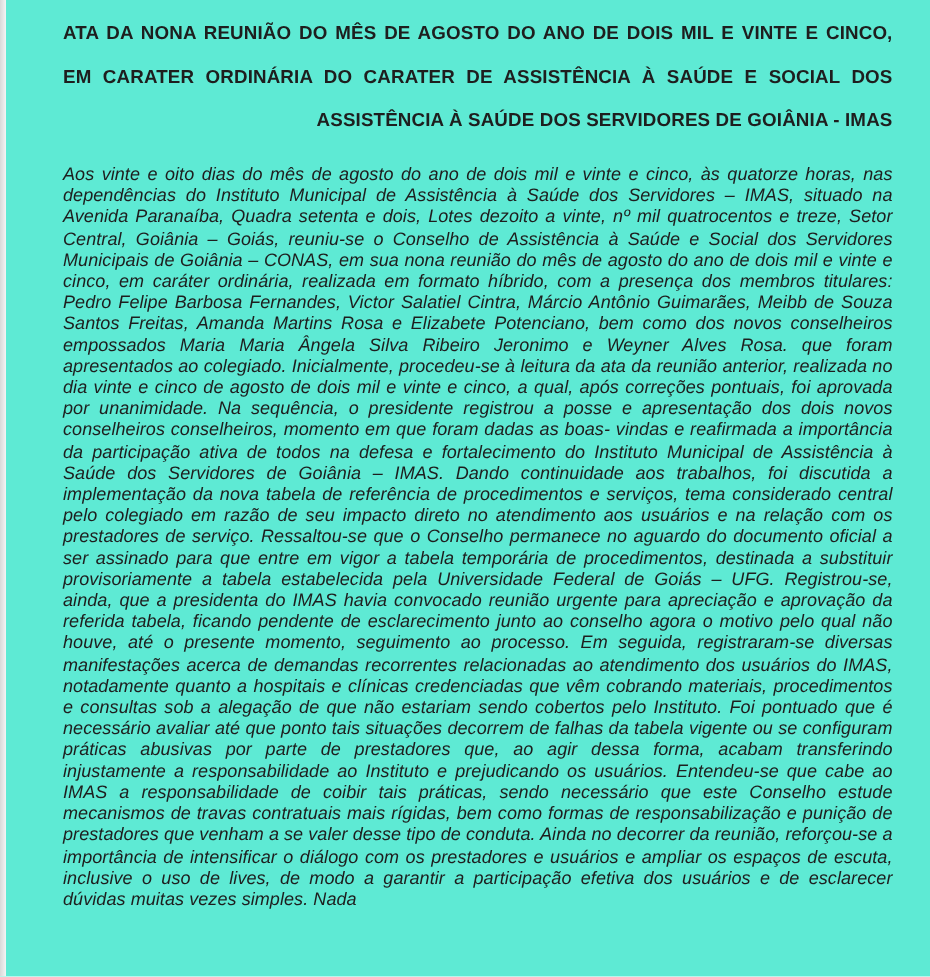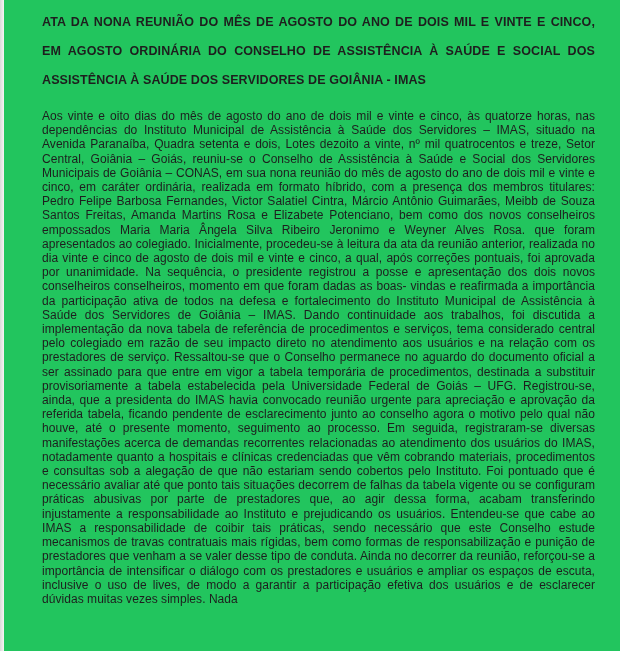--- a/index.html
+++ b/index.html
@@ -4,21 +4,21 @@
 <style>
   html, body {
     margin: 0;
     padding: 0;
     background: #ffffff;
   }
   .page {
     position: relative;
     width: 620px;
     height: 651px;
-    background: #22c55e;
+    background: #5eead4;
     overflow: hidden;
     font-family: "Liberation Sans", sans-serif;
     color: #1e1e1e;
     -webkit-font-smoothing: antialiased;
   }
   .edge-shadow {
     position: absolute;
     left: 0;
     top: 0;
     width: 4px;
@@ -31,41 +31,42 @@
     top: 8px;
     width: 553px;
   }
   .doc-title {
     font-weight: bold;
     font-size: 12.5px;
     line-height: 29px;
     letter-spacing: 0.1px;
   }
   .title-line {
-    text-align: left;
+    text-align: right;
     white-space: normal;
   }
   .title-line.full {
     text-align: justify;
     text-align-last: justify;
   }
   .doc-body {
     margin: 14px 0 0 0;
     font-size: 12px;
     line-height: 14.2px;
     text-align: justify;
     letter-spacing: 0.05px;
+    font-style: italic;
   }
 </style>
 </head>
 <body>
 
 <div class="page">
   <div class="edge-shadow"></div>
   <div class="content">
     <div class="doc-title">
       <div class="title-line full">ATA DA NONA REUNIÃO DO MÊS DE AGOSTO DO ANO DE DOIS MIL E VINTE E CINCO,</div>
-      <div class="title-line full">EM AGOSTO ORDINÁRIA DO CONSELHO DE ASSISTÊNCIA À SAÚDE E SOCIAL DOS</div>
+      <div class="title-line full">EM CARATER ORDINÁRIA DO CARATER DE ASSISTÊNCIA À SAÚDE E SOCIAL DOS</div>
       <div class="title-line">ASSISTÊNCIA À SAÚDE DOS SERVIDORES DE GOIÂNIA - IMAS</div>
     </div>
     <p class="doc-body">Aos vinte e oito dias do mês de agosto do ano de dois mil e vinte e cinco, às quatorze horas, nas dependências do Instituto Municipal de Assistência à Saúde dos Servidores – IMAS, situado na Avenida Paranaíba, Quadra setenta e dois, Lotes dezoito a vinte, nº mil quatrocentos e treze, Setor Central, Goiânia – Goiás, reuniu-se o Conselho de Assistência à Saúde e Social dos Servidores Municipais de Goiânia – CONAS, em sua nona reunião do mês de agosto do ano de dois mil e vinte e cinco, em caráter ordinária, realizada em formato híbrido, com a presença dos membros titulares: Pedro Felipe Barbosa Fernandes, Victor Salatiel Cintra, Márcio Antônio Guimarães, Meibb de Souza Santos Freitas, Amanda Martins Rosa e Elizabete Potenciano, bem como dos novos conselheiros empossados Maria Maria Ângela Silva Ribeiro Jeronimo e Weyner Alves Rosa. que foram apresentados ao colegiado. Inicialmente, procedeu-se à leitura da ata da reunião anterior, realizada no dia vinte e cinco de agosto de dois mil e vinte e cinco, a qual, após correções pontuais, foi aprovada por unanimidade. Na sequência, o presidente registrou a posse e apresentação dos dois novos conselheiros conselheiros, momento em que foram dadas as boas- vindas e reafirmada a importância da participação ativa de todos na defesa e fortalecimento do Instituto Municipal de Assistência à Saúde dos Servidores de Goiânia – IMAS. Dando continuidade aos trabalhos, foi discutida a implementação da nova tabela de referência de procedimentos e serviços, tema considerado central pelo colegiado em razão de seu impacto direto no atendimento aos usuários e na relação com os prestadores de serviço. Ressaltou-se que o Conselho permanece no aguardo do documento oficial a ser assinado para que entre em vigor a tabela temporária de procedimentos, destinada a substituir provisoriamente a tabela estabelecida pela Universidade Federal de Goiás – UFG. Registrou-se, ainda, que a presidenta do IMAS havia convocado reunião urgente para apreciação e aprovação da referida tabela, ficando pendente de esclarecimento junto ao conselho agora o motivo pelo qual não houve, até o presente momento, seguimento ao processo. Em seguida, registraram-se diversas manifestações acerca de demandas recorrentes relacionadas ao atendimento dos usuários do IMAS, notadamente quanto a hospitais e clínicas credenciadas que vêm cobrando materiais, procedimentos e consultas sob a alegação de que não estariam sendo cobertos pelo Instituto. Foi pontuado que é necessário avaliar até que ponto tais situações decorrem de falhas da tabela vigente ou se configuram práticas abusivas por parte de prestadores que, ao agir dessa forma, acabam transferindo injustamente a responsabilidade ao Instituto e prejudicando os usuários. Entendeu-se que cabe ao IMAS a responsabilidade de coibir tais práticas, sendo necessário que este Conselho estude mecanismos de travas contratuais mais rígidas, bem como formas de responsabilização e punição de prestadores que venham a se valer desse tipo de conduta. Ainda no decorrer da reunião, reforçou-se a importância de intensificar o diálogo com os prestadores e usuários e ampliar os espaços de escuta, inclusive o uso de lives, de modo a garantir a participação efetiva dos usuários e de esclarecer dúvidas muitas vezes simples. Nada</p>
   </div>
 </div>
 
 </body></html>

